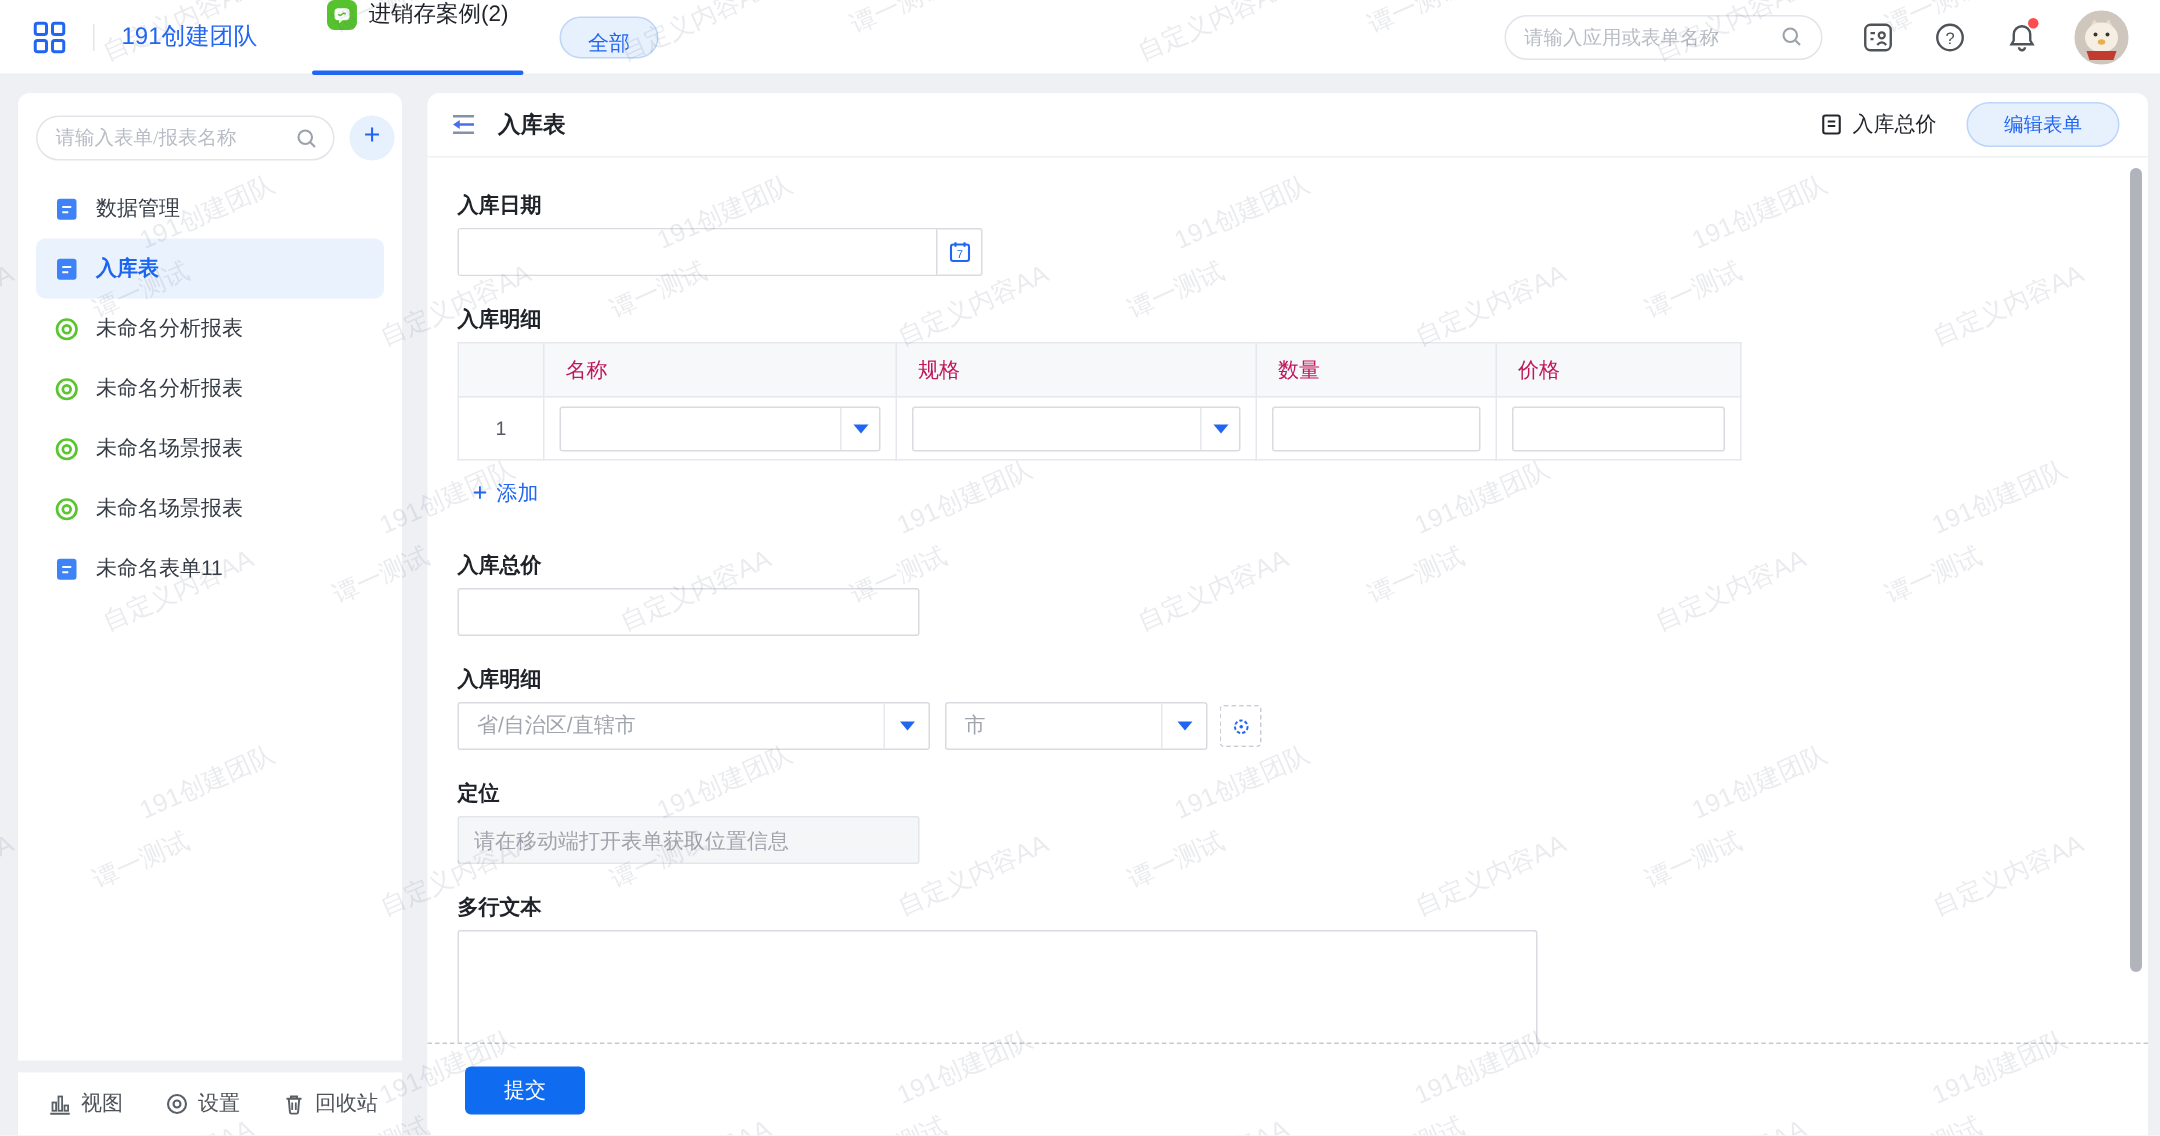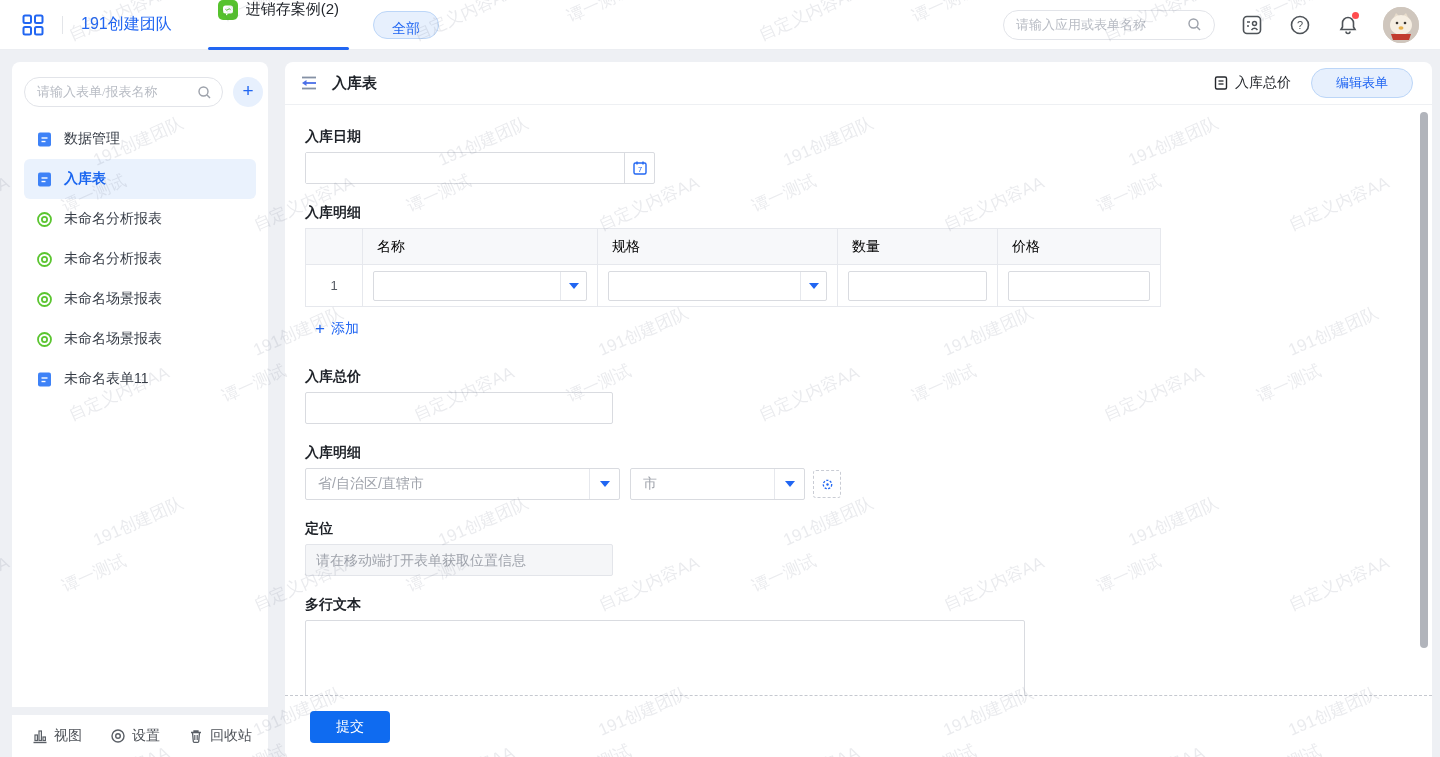--- a/index.html
+++ b/index.html
@@ -62,21 +62,21 @@
   .mt19 { margin-top:19px; } .mt28 { margin-top:28px; } .mt12 { margin-top:12px; }
   .input-group { display:flex; width:350px; height:32px; border:1px solid #d9dbe0; border-radius:2px; background:#fff; }
   .input-group input { flex:1; border:none; outline:none; min-width:0; padding:0 10px; font-size:14px; font-family:inherit; }
   .ig-btn { width:30px; border-left:1px solid #d9dbe0; display:flex; align-items:center; justify-content:center; cursor:pointer; }
   .plain-input { width:308px; height:32px; border:1px solid #d9dbe0; border-radius:2px; padding:0 10px; font-size:14px; outline:none; font-family:inherit; }
   .plain-input:disabled, .plain-input.disabled { background:#f5f6f8; border-color:#e3e5ea; color:#9ca0a8; }
   .plain-input::placeholder { color:#a0a4ac; }
 
   table.detail { border-collapse:collapse; table-layout:fixed; width:855px; }
   table.detail th, table.detail td { border:1px solid #e6e8ed; }
-  table.detail th { height:36px; background:#f7f8fa; font-size:14px; font-weight:normal; color:#000000; text-align:left; padding:0 14px; }
+  table.detail th { height:36px; background:#f7f8fa; font-size:14px; font-weight:normal; color:#be185d; text-align:left; padding:0 14px; }
   table.detail td { height:42px; padding:0 10px; }
   td.rownum { text-align:center; color:#565b64; font-size:13px; }
   .cell-select { height:30px; border:1px solid #d9dbe0; border-radius:2px; display:flex; align-items:center; background:#fff; cursor:pointer; }
   .cell-select .sel-text { flex:1; font-size:13px; color:#a0a4ac; padding:0 10px; white-space:nowrap; overflow:hidden; }
   .caret-box { width:26px; align-self:stretch; border-left:1px solid #e6e8ed; display:flex; align-items:center; justify-content:center; }
   .caret { width:0; height:0; border-left:5px solid transparent; border-right:5px solid transparent; border-top:6px solid #2166f2; }
   .cell-input { width:100%; height:30px; border:1px solid #d9dbe0; border-radius:2px; outline:none; padding:0 8px; font-size:13px; font-family:inherit; }
 
   .add-link { display:inline-flex; align-items:center; color:#2166f2; font-size:14px; cursor:pointer; margin-left:10px; }
   .add-link .plus { font-size:17px; margin-right:6px; font-weight:normal; }

